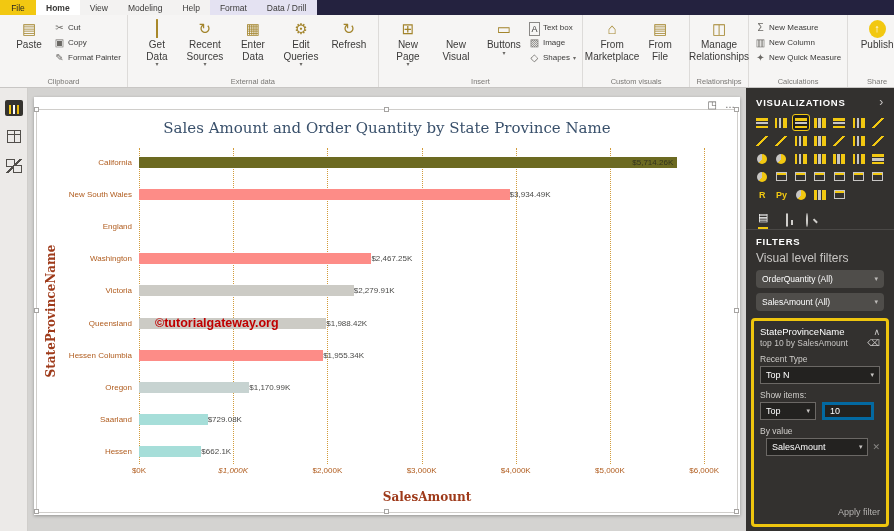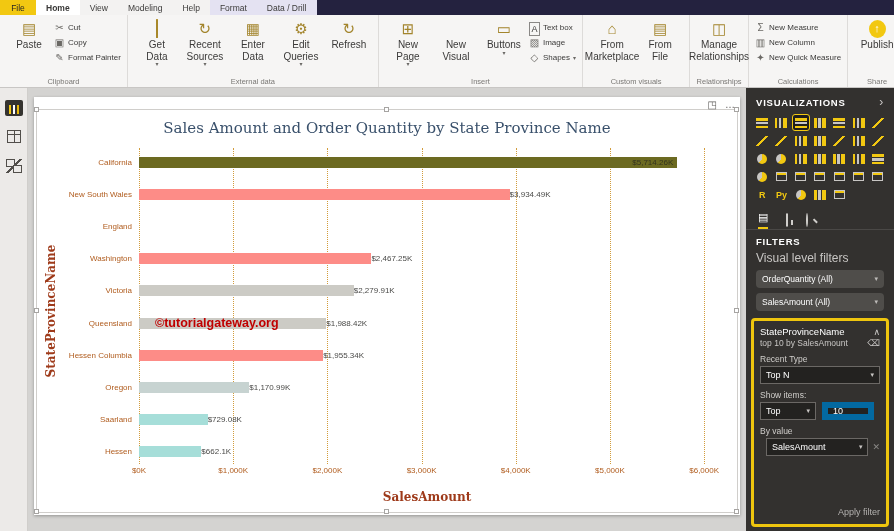--- a/index.html
+++ b/index.html
@@ -99,21 +99,21 @@
   .fcard { margin:2px 5px 4px 5px; border:3px solid var(--hl,#eec50e); border-radius:4px; padding:5px 6px 7px 6px; flex:1; display:flex; flex-direction:column; }
   .fc-row { display:flex; justify-content:space-between; align-items:center; }
   .fc-name { font-size:9.5px; color:#fff; }
   .fc-ic { color:#c8c6c4; font-size:9px; cursor:pointer; }
   .fc-sub { font-size:8.5px; color:#c8c6c4; margin-top:1px; }
   .fc-lbl { font-size:8.5px; color:#d0cecb; margin-top:6px; margin-bottom:2px; }
   .dsel { height:18px; background:#232220; border:1px solid #6b6865; display:flex; align-items:center; justify-content:space-between; padding:0 5px; font-size:9px; color:#fff; cursor:pointer; }
   .dsel .da { color:#c8c6c4; font-size:7px; }
   .showrow { display:flex; gap:6px; }
   .showrow .dsel { width:56px; }
-  .dinput { width:52px; height:18px; background:#232220; border:6px solid #0369a1; color:#fff; font-size:9px; padding:0 5px; display:flex; align-items:center; }
+  .dinput { width:52px; height:18px; background:#232220; border:3px solid #0369a1; color:#fff; font-size:9px; padding:0 5px; display:flex; align-items:center; }
   .byrow { display:flex; align-items:center; gap:4px; margin-left:6px; }
   .byrow .dsel { flex:1; }
   .clrx { color:#8a8886; font-size:9px; cursor:pointer; }
   .applyrow { margin-top:auto; padding-top:8px; text-align:right; font-size:9px; color:#b3b1af; cursor:pointer; }
 </style>
 </head>
 <body>
 
 <div class="tabsrow">
   <div class="file-tab">File</div>
@@ -373,21 +373,21 @@
               <div class="crow">
                 <span class="cat">Hessen</span>
                 <div class="track">
                   <div class="bar" style="width: 10.679%; background: rgb(166, 222, 217);"></div>
                   <span class="blbl">$662.1K</span>
                 </div>
               </div>
             </div>
             <div class="xticks">
               <span style="left: 0%;">$0K</span>
-              <span style="left: 16.129%;">$1,000K</span>
+              <span style="left: 16.129%; font-style: italic;">$1,000K</span>
               <span style="left: 32.2581%;">$2,000K</span>
               <span style="left: 48.3871%;">$3,000K</span>
               <span style="left: 64.5161%;">$4,000K</span>
               <span style="left: 80.6452%;">$5,000K</span>
               <span style="left: 96.7742%;">$6,000K</span>
             </div>
           </div>
         <div class="watermark">©tutorialgateway.org</div>
         <div class="xlab">SalesAmount</div>
       <span class="hd" style="top: -3px; left: -3px;"></span>

